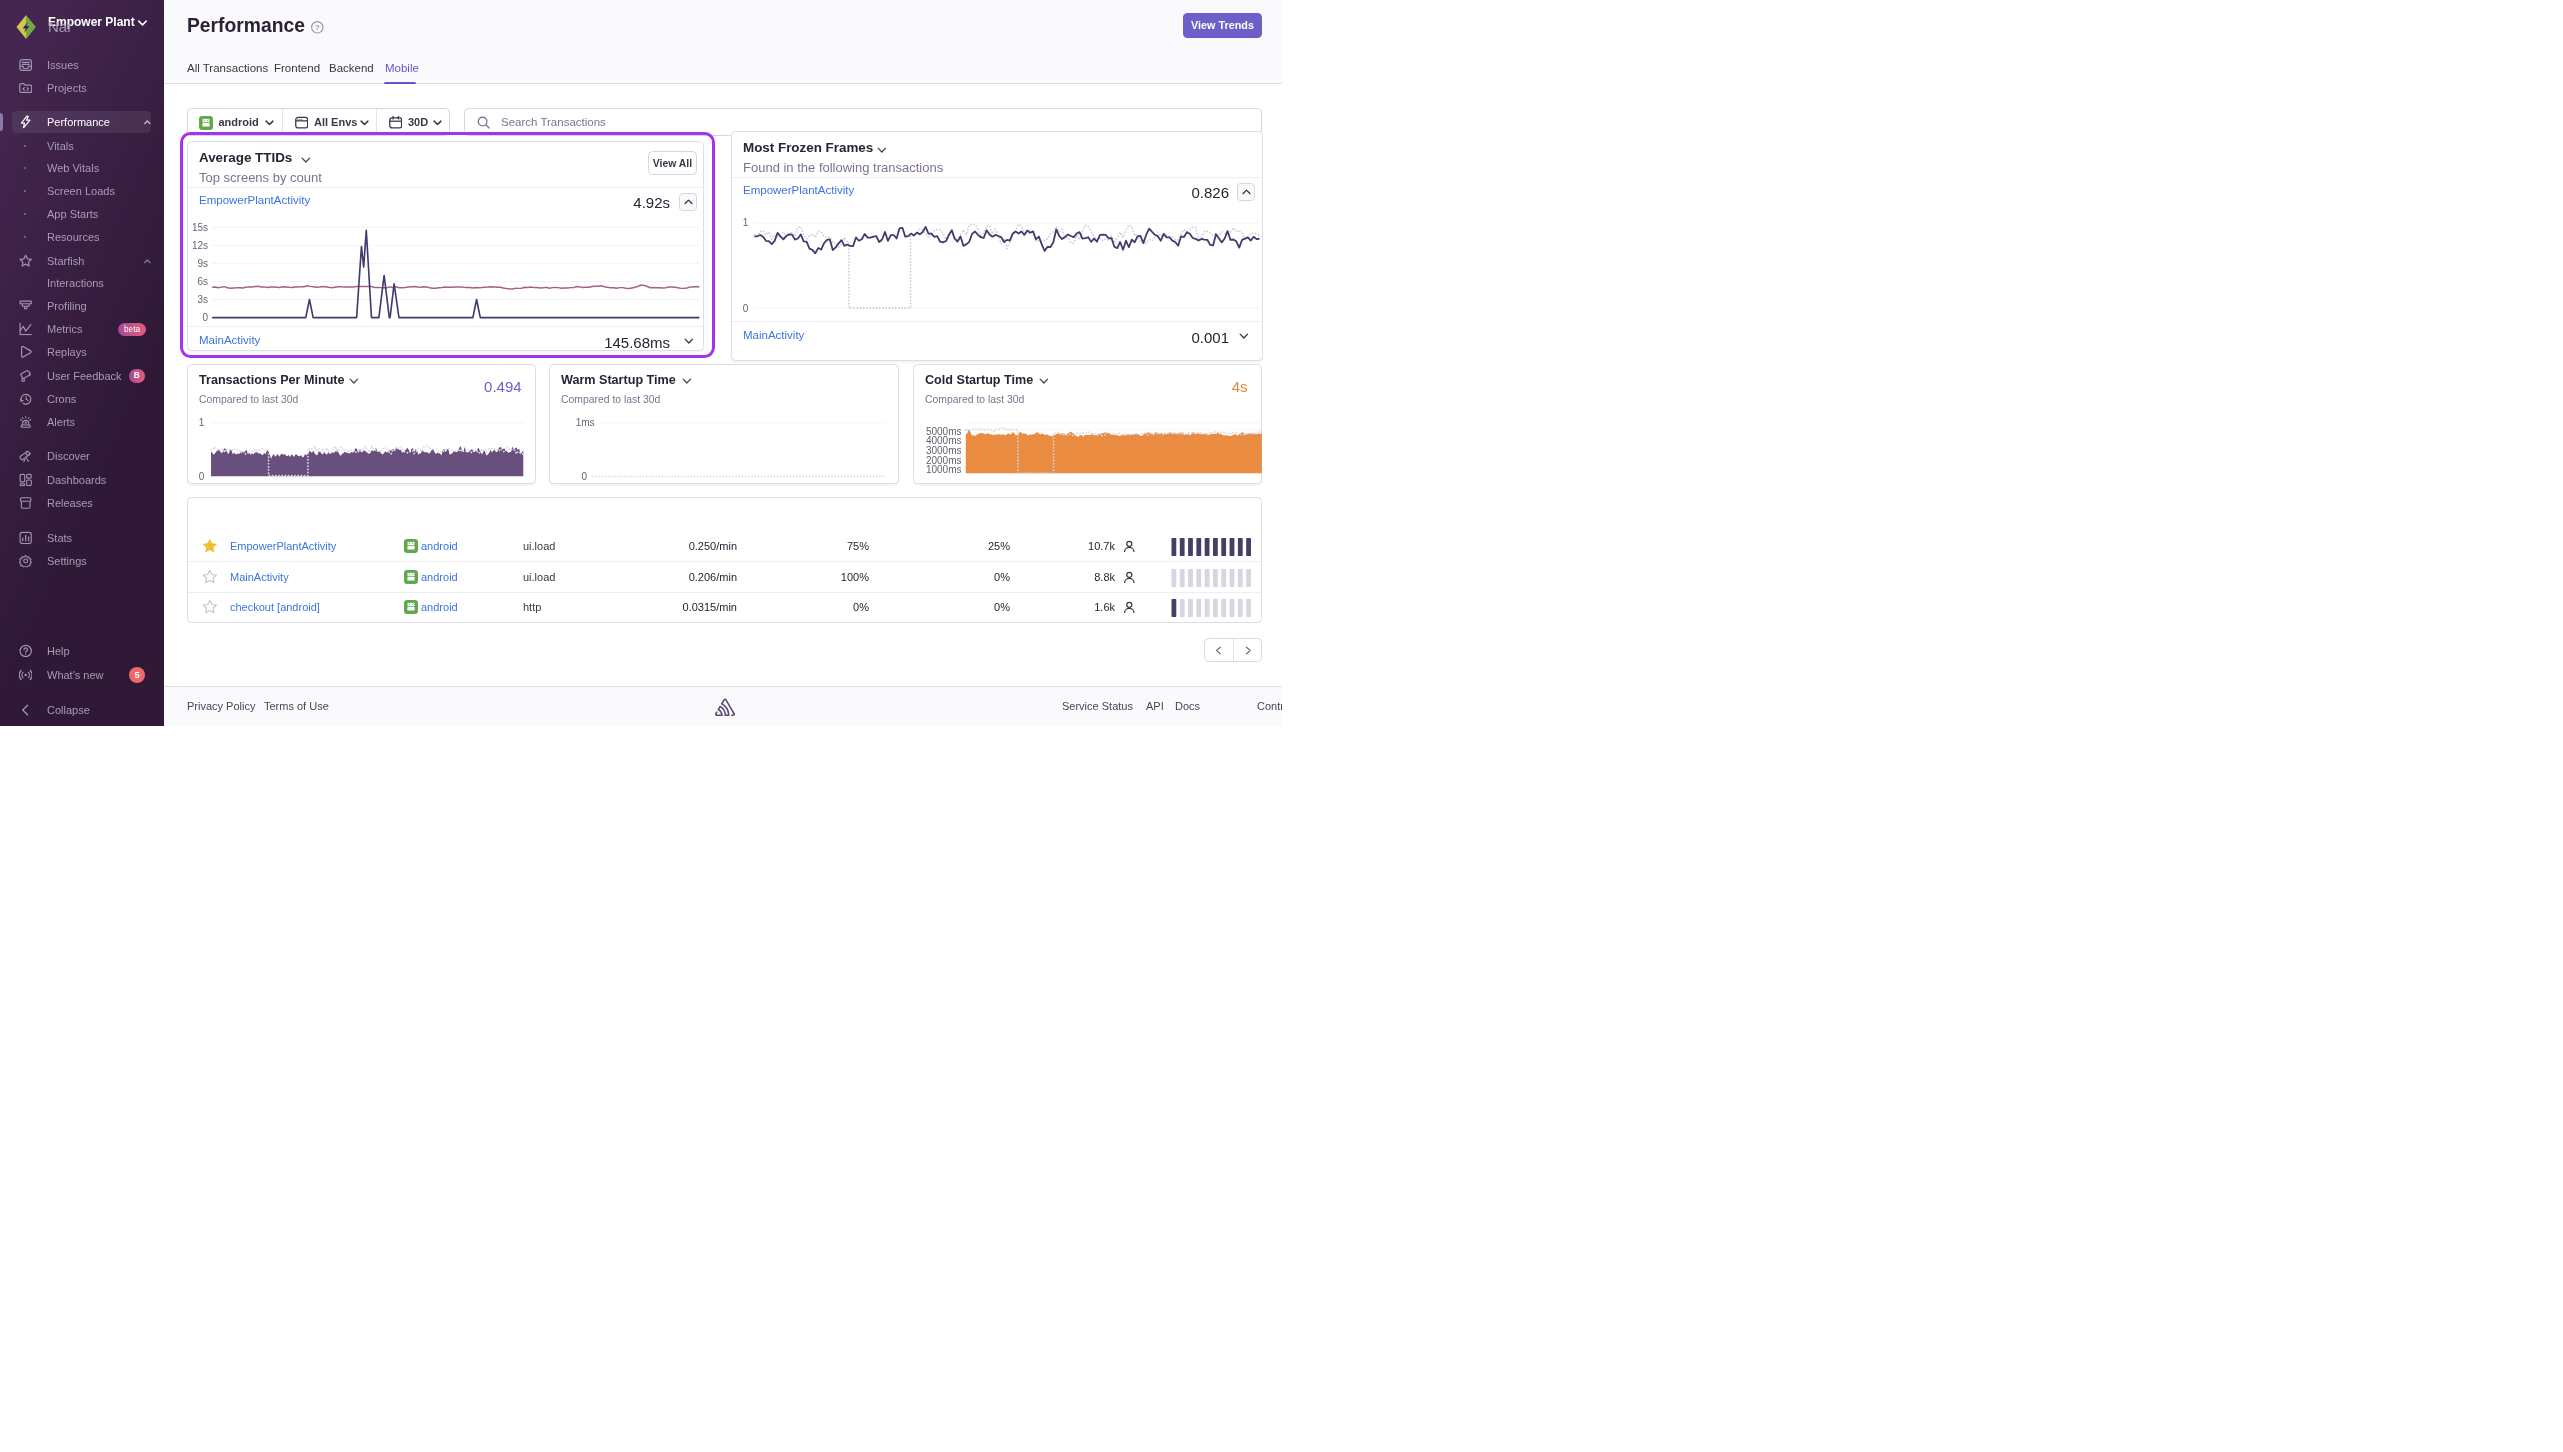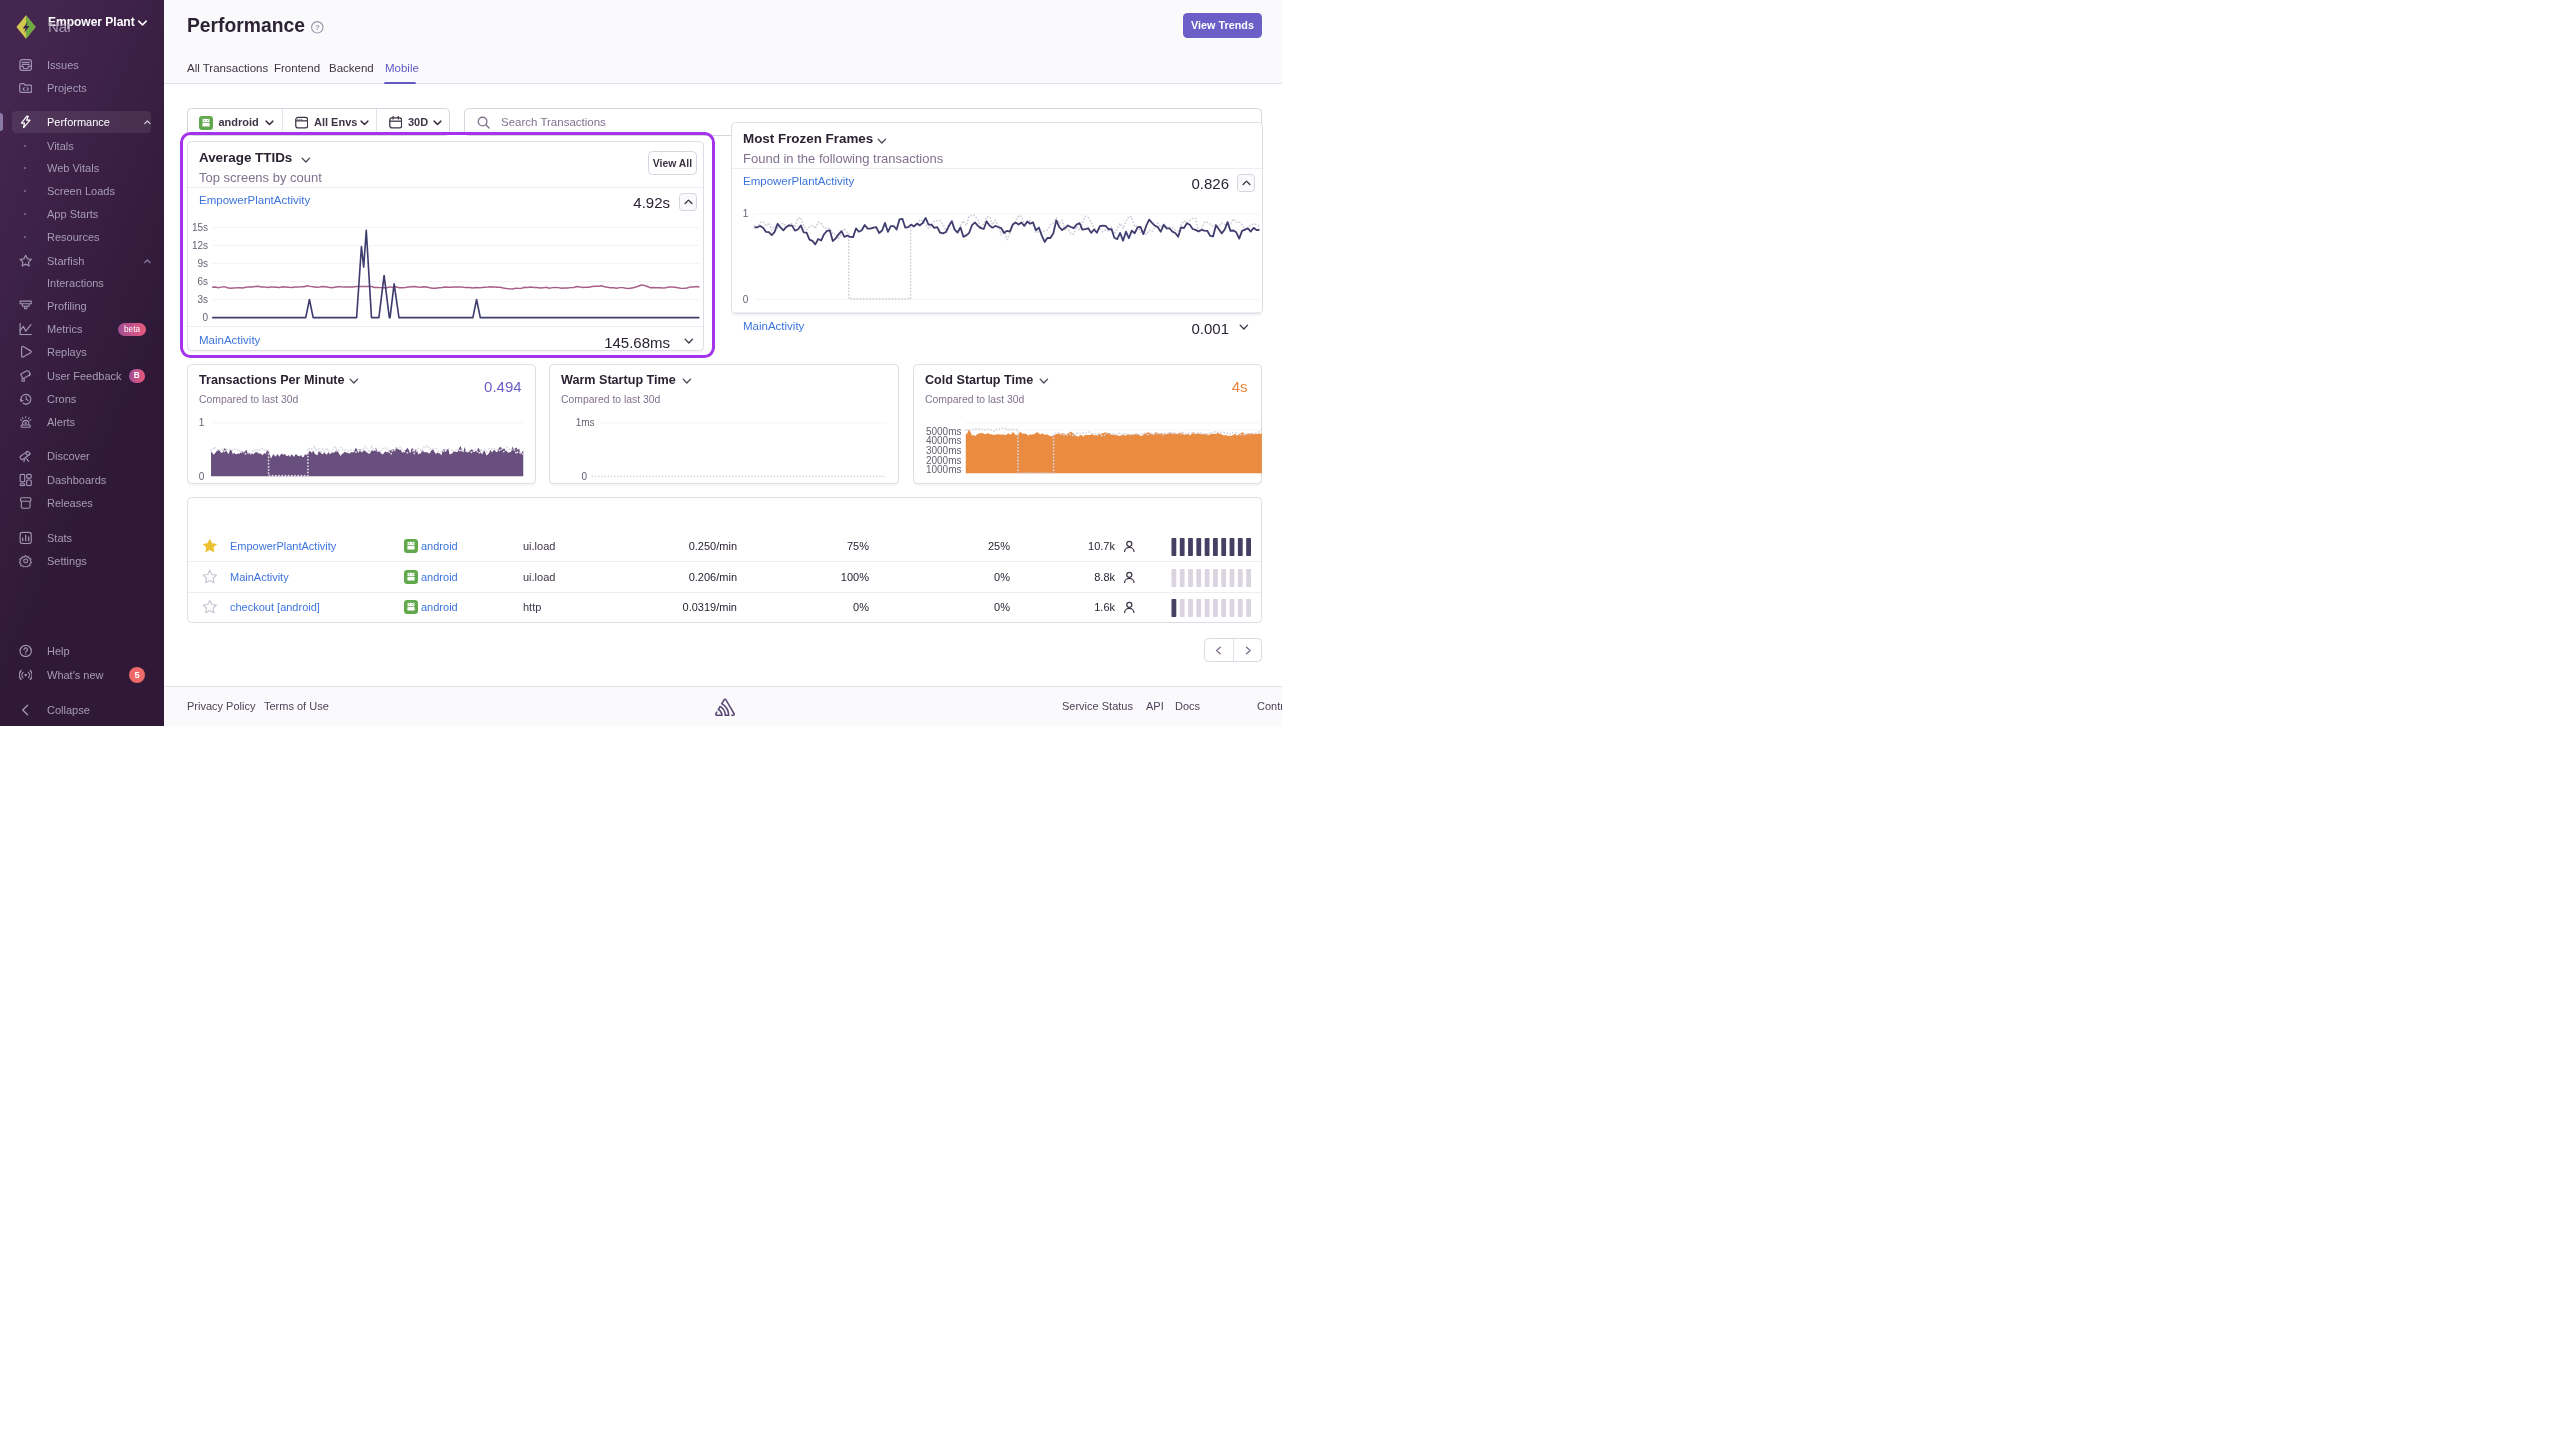--- a/index.html
+++ b/index.html
@@ -327,21 +327,21 @@
     <path d="M32.5 236L158.5 236L163.5 211.7L168.5 236L227 236L233.5 140.4L236.5 168L240 118.6L247 236L257 236L264 179.3L271 236L272 236L277.5 190.6L284 236L383.5 236L388.5 211.7L393.5 236L688.5 236" fill="none" stroke="#3F3C6E" stroke-width="2.2" stroke-linejoin="round"></path>
   </svg>
   <div class="cdiv" style="top:184px"></div>
   <div class="abs bluelink" style="left:11px;top:192px;font-size:11.5px">MainActivity</div>
   <div class="abs rowval" style="right:33px;top:192px">145.68ms</div>
   <svg class="abs" style="left:496px;top:196px" width="9.7" height="6.7" viewBox="0 0 13 9">
       <path d="M1.5 1.5 L6.5 6.8 L11.5 1.5" fill="none" stroke="#3E3446" stroke-width="1.8" stroke-linecap="round" stroke-linejoin="round"></path>
     </svg>
 </div>
 
-<div class="card" id="card2" style="left:731px;top:122px;width:532px;height:192px">
+<div class="card" id="card2" style="left:731px;top:131px;width:532px;height:230px">
   <div class="cardtitle abs" style="left:11px;top:8.2px">Most Frozen Frames</div>
   <svg class="abs" style="left:145px;top:15px" width="9.7" height="6.7" viewBox="0 0 13 9">
       <path d="M1.5 1.5 L6.5 6.8 L11.5 1.5" fill="none" stroke="#4f4559" stroke-width="1.8" stroke-linecap="round" stroke-linejoin="round"></path>
     </svg>
   <div class="cardsub abs" style="left:11px;top:28px">Found in the following transactions</div>
   <div class="cdiv" style="top:45px"></div>
   <div class="abs bluelink" style="left:11px;top:52px;font-size:11.5px">EmpowerPlantActivity</div>
   <div class="abs rowval" style="right:33px;top:52px">0.826</div>
   <div class="chevbtn" style="left:505px;top:51px"></div>
   <svg class="abs" style="left:510px;top:57px" width="9" height="6" viewBox="0 0 12 8">
@@ -503,21 +503,21 @@
           <path d="M4.6 8.2 a4.9 4.6 0 0 1 9.8 0 z"></path>
           <rect x="4.6" y="9.2" width="9.8" height="5.2" rx="1.2"></rect>
           <circle cx="7.3" cy="6.1" r="0.7" fill="#61a84c"></circle>
           <circle cx="11.7" cy="6.1" r="0.7" fill="#61a84c"></circle>
           <rect x="4.9" y="3.2" width="1" height="2.6" rx="0.5" transform="rotate(30 5.4 4.5)"></rect>
           <rect x="13.1" y="3.2" width="1" height="2.6" rx="0.5" transform="rotate(-30 13.6 4.5)"></rect>
         </g>
       </svg>
     <div class="cell bluelink" style="left:233px">android</div>
     <div class="cell" style="left:335px;color:#3E3446">http</div>
-    <div class="cell" style="right:524px;color:#2B2233">0.0319/min</div>
+    <div class="cell" style="right:524px;color:#2B2233">0.0315/min</div>
     <div class="cell" style="right:392px;color:#2B2233">0%</div>
     <div class="cell" style="right:251px;color:#2B2233">0%</div>
     <div class="cell" style="right:146px;color:#2B2233">1.6k</div>
     <svg class="abs" style="left:935px;top:9px" width="12.6" height="12.6" viewBox="0 0 17 17">
         <circle cx="8.5" cy="5.2" r="3.4" fill="none" stroke="#3E3446" stroke-width="1.7"></circle>
         <path d="M2.2 15.5 a6.3 5.4 0 0 1 12.6 0" fill="none" stroke="#3E3446" stroke-width="1.7" stroke-linecap="round"></path>
       </svg>
     <div class="abs" style="left:982px;top:6.7px"><svg width="83" height="18" viewBox="0 0 112 24">
           <rect x="2.0" y="0" width="6.5" height="24" rx="1" fill="#453F63"></rect>
           <rect x="13.2" y="0" width="6.5" height="24" rx="1" fill="#D9D4DF"></rect>

